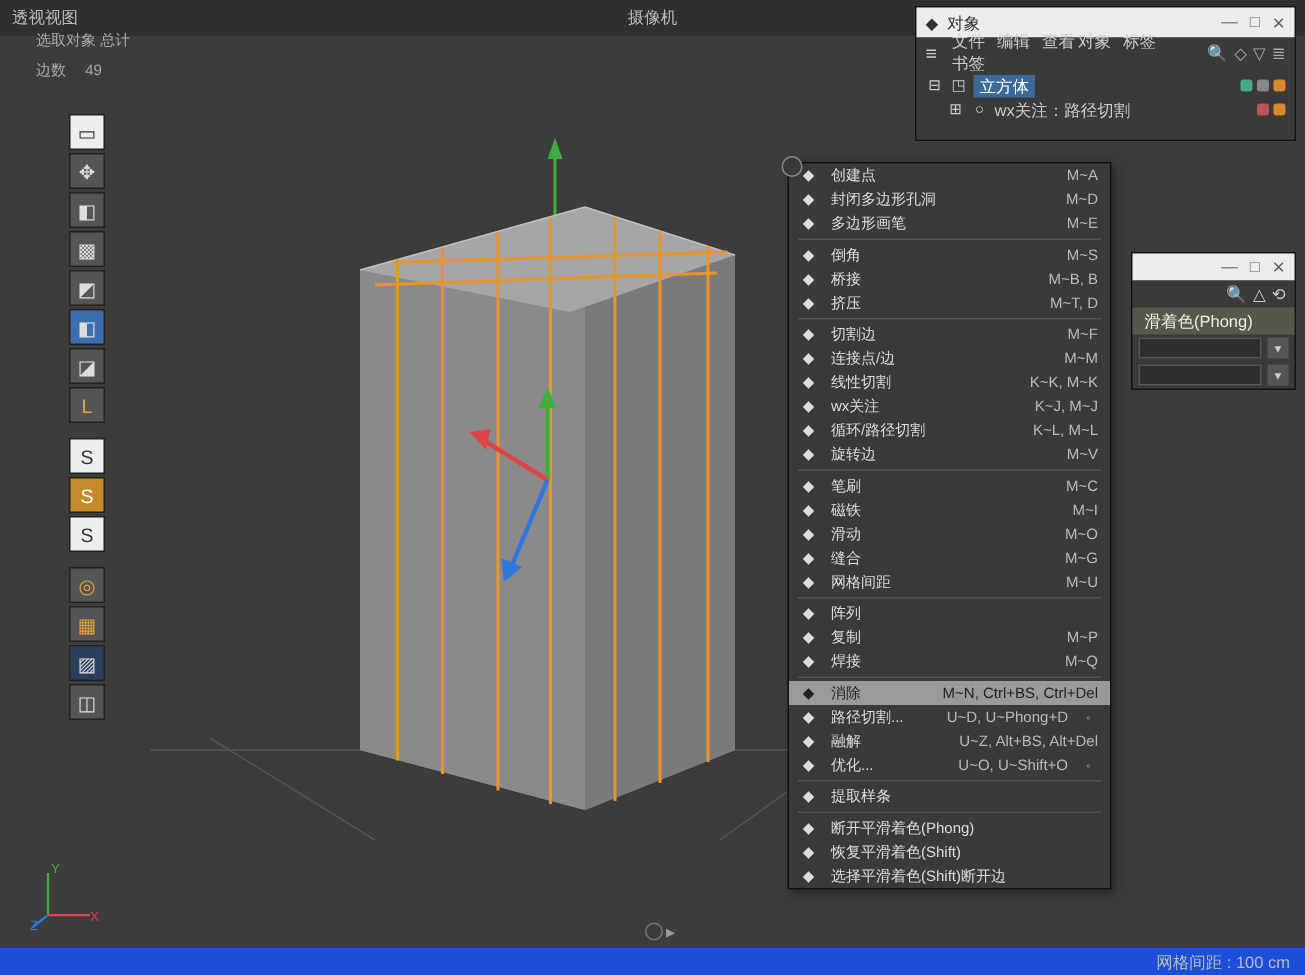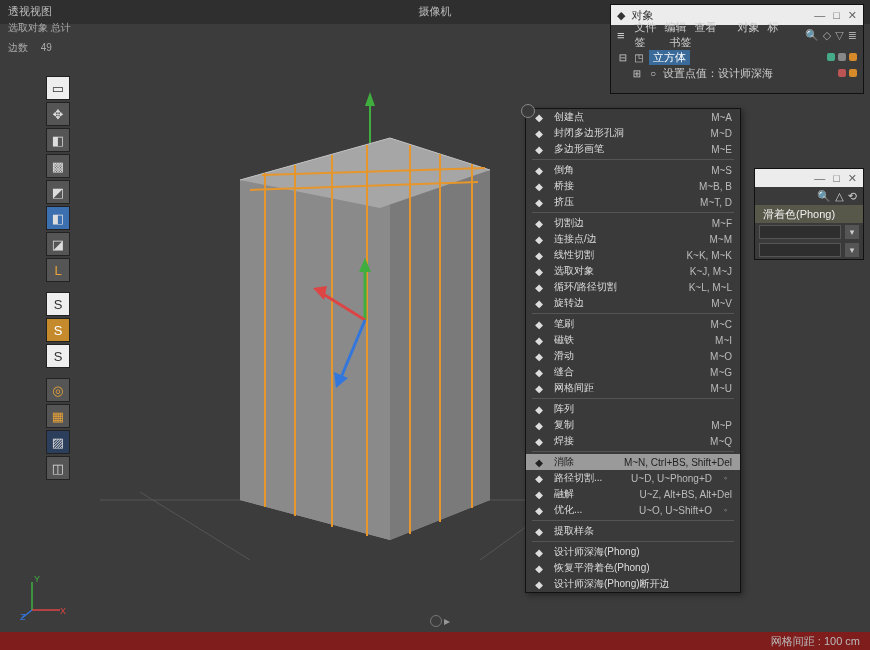--- a/index.html
+++ b/index.html
@@ -2,21 +2,21 @@
 <html><head>
 <meta charset="utf-8">
 <style>
   * { margin: 0; padding: 0; box-sizing: border-box; font-family: "Microsoft YaHei", sans-serif; user-select: none; }
   html, body { width: 870px; height: 650px; background: #3a3a3a; color: #ccc; font-size: 11px; overflow: hidden; position: relative; }
 
   
   .top-header { position: absolute; top: 0; left: 0; right: 0; height: 24px; background: #2f2f2f; display: flex; align-items: center; }
   .top-header .title-left  { position: absolute; left: 8px;  top: 4px; font-size: 11px; color: #bbb; }
   .top-header .title-center{ position: absolute; left: 0; right: 0; text-align: center; top: 4px; font-size: 11px; color: #bbb; }
-  .sub-header { position: absolute; top: 18px; left: 0; height: 20px; color: #aaa; font-size: 10px; padding-left: 8px; line-height: 20px; }
+  .sub-header { position: absolute; top: 18px; left: 0; height: 20px; color: #aaa; font-size: 10px; padding-left: 24px; line-height: 20px; }
   .sub-header span { margin-right: 10px; }
 
   
   .viewport { position: absolute; top: 0; left: 0; right: 0; bottom: 0; background: #3c3c3c; z-index: 0; }
 
   
   .tool-col { position: absolute; left: 46px; top: 76px; width: 26px; display: flex; flex-direction: column; gap: 2px; z-index: 5; }
   .tool-col .tool { width: 24px; height: 24px; background: #555; border: 1px solid #222; color: #ddd; font-size: 13px; display:flex; align-items:center; justify-content:center; cursor:pointer; }
   .tool-col .tool.white { background: #eee; color:#333; }
   .tool-col .tool.lsel { background:#3b6fb0; }
@@ -61,21 +61,21 @@
   .ctx .item .gap{ flex:1; }
   .ctx .item .sc { font-size:10px; color:#bbb;}
   .ctx .item .arr{ font-size:9px; color:#aaa; margin-left:4px; width:8px;}
   .ctx .sep{ height:5px; position:relative;}
   .ctx .sep::after{ content:""; position:absolute; left:6px; right:6px; top:2px; border-top:1px solid #555;}
   .ctx .item.hl{ background:#9a9a9a; }
   .ctx .item.hl .lbl, .ctx .item.hl .sc, .ctx .item.hl .icn{ color:#222;}
   .ctx .circle-btn{ position:absolute; top:-5px; left:-5px; width:14px; height:14px; border:1px solid #888; border-radius:50%; background:#3a3a3a;}
 
   
-  .status{ position:absolute; left:0; right:0; bottom:0; height:18px; background:#7f1d1d; display:flex; align-items:center; padding:0 10px; color:#bbb; font-size:11px;}
+  .status{ position:absolute; left:0; right:0; bottom:0; height:18px; background:#1d4ed8; display:flex; align-items:center; padding:0 10px; color:#bbb; font-size:11px;}
   .status .right{ margin-left:auto;}
 
   
   .axis-ind{ position:absolute; left:20px; bottom:30px; width:50px; height:50px; z-index:4;}
 
   
   .center-glyph{ position:absolute; left:430px; bottom:22px; color:#999; font-size:12px; z-index:4; display:flex; align-items:center; gap:2px;}
   .center-glyph .ci{ width:12px;height:12px;border:1px solid #777;border-radius:50%;}
 </style>
 </head>
@@ -171,21 +171,21 @@
     <span>◆</span>
     <span style="margin-left:6px">对象</span>
     <span class="winctl">
       <span>—</span>
       <span>□</span>
       <span>✕</span>
     </span>
   </div>
   <div class="menubar">
     <span class="ham">≡</span>
-    <span id="om-menu"><span style="margin-right: 8px;">文件</span><span style="margin-right: 8px;">编辑</span><span style="margin-right: 21px;">查看</span><span style="margin-right: 8px;">对象</span><span style="margin-right: 24px;">标签</span><span style="margin-right: 8px;">书签</span></span>
+    <span id="om-menu"><span style="margin-right: 8px;">文件</span><span style="margin-right: 8px;">编辑</span><span style="margin-right: 2px;">查看</span><span style="margin-right: 8px;">对象</span><span style="margin-right: 24px;">标签</span><span style="margin-right: 8px;">书签</span></span>
     <span class="right-icons">
       <span>🔍</span>
       <span>◇</span>
       <span>▽</span>
       <span>≣</span>
     </span>
   </div>
   <div class="tree" id="om-tree">
       <div class="tree-row">
         <span class="obj-tree-icon">⊟</span>
@@ -194,21 +194,21 @@
         <span class="dots">
           <span class="dot green"></span>
           <span class="dot grey"></span>
           <span class="dot orangeD"></span>
         </span>
       </div>
       <div class="tree-row">
         <span class="indent"></span>
         <span class="obj-tree-icon">⊞</span>
         <span class="obj-tree-icon">○</span>
-        <span>设置点值：设计师深海</span>
+        <span>wx关注：路径切割</span>
         <span class="dots">
           <span class="dot red"></span>
           <span class="dot orangeD"></span>
         </span>
       </div>
     </div>
 </div>
 
 <div class="attr-win">
   <div class="titlebar">
@@ -285,21 +285,21 @@
       <span class="sc">M~M</span>
     </div>
     <div class="item">
       <span class="icn">◆</span>
       <span class="lbl">线性切割</span>
       <span class="gap"></span>
       <span class="sc">K~K, M~K</span>
     </div>
     <div class="item">
       <span class="icn">◆</span>
-      <span class="lbl">选取对象</span>
+      <span class="lbl">wx关注</span>
       <span class="gap"></span>
       <span class="sc">K~J, M~J</span>
     </div>
     <div class="item">
       <span class="icn">◆</span>
       <span class="lbl">循环/路径切割</span>
       <span class="gap"></span>
       <span class="sc">K~L, M~L</span>
     </div>
     <div class="item">
@@ -356,21 +356,21 @@
       <span class="icn">◆</span>
       <span class="lbl">焊接</span>
       <span class="gap"></span>
       <span class="sc">M~Q</span>
     </div>
     <div class="sep"></div>
     <div class="item hl">
       <span class="icn">◆</span>
       <span class="lbl">消除</span>
       <span class="gap"></span>
-      <span class="sc">M~N, Ctrl+BS, Shift+Del</span>
+      <span class="sc">M~N, Ctrl+BS, Ctrl+Del</span>
     </div>
     <div class="item">
       <span class="icn">◆</span>
       <span class="lbl">路径切割...</span>
       <span class="gap"></span>
       <span class="sc">U~D, U~Phong+D</span>
       <span class="arr">◦</span>
     </div>
     <div class="item">
       <span class="icn">◆</span>
@@ -388,33 +388,33 @@
     <div class="sep"></div>
     <div class="item">
       <span class="icn">◆</span>
       <span class="lbl">提取样条</span>
       <span class="gap"></span>
       <span class="sc"></span>
     </div>
     <div class="sep"></div>
     <div class="item">
       <span class="icn">◆</span>
-      <span class="lbl">设计师深海(Phong)</span>
+      <span class="lbl">断开平滑着色(Phong)</span>
       <span class="gap"></span>
       <span class="sc"></span>
     </div>
     <div class="item">
       <span class="icn">◆</span>
-      <span class="lbl">恢复平滑着色(Phong)</span>
+      <span class="lbl">恢复平滑着色(Shift)</span>
       <span class="gap"></span>
       <span class="sc"></span>
     </div>
     <div class="item">
       <span class="icn">◆</span>
-      <span class="lbl">设计师深海(Phong)断开边</span>
+      <span class="lbl">选择平滑着色(Shift)断开边</span>
       <span class="gap"></span>
       <span class="sc"></span>
     </div>
   </div>
 
 <div class="status">
   <span class="right">网格间距 : 100 cm</span>
 </div>
 
 </body></html>

